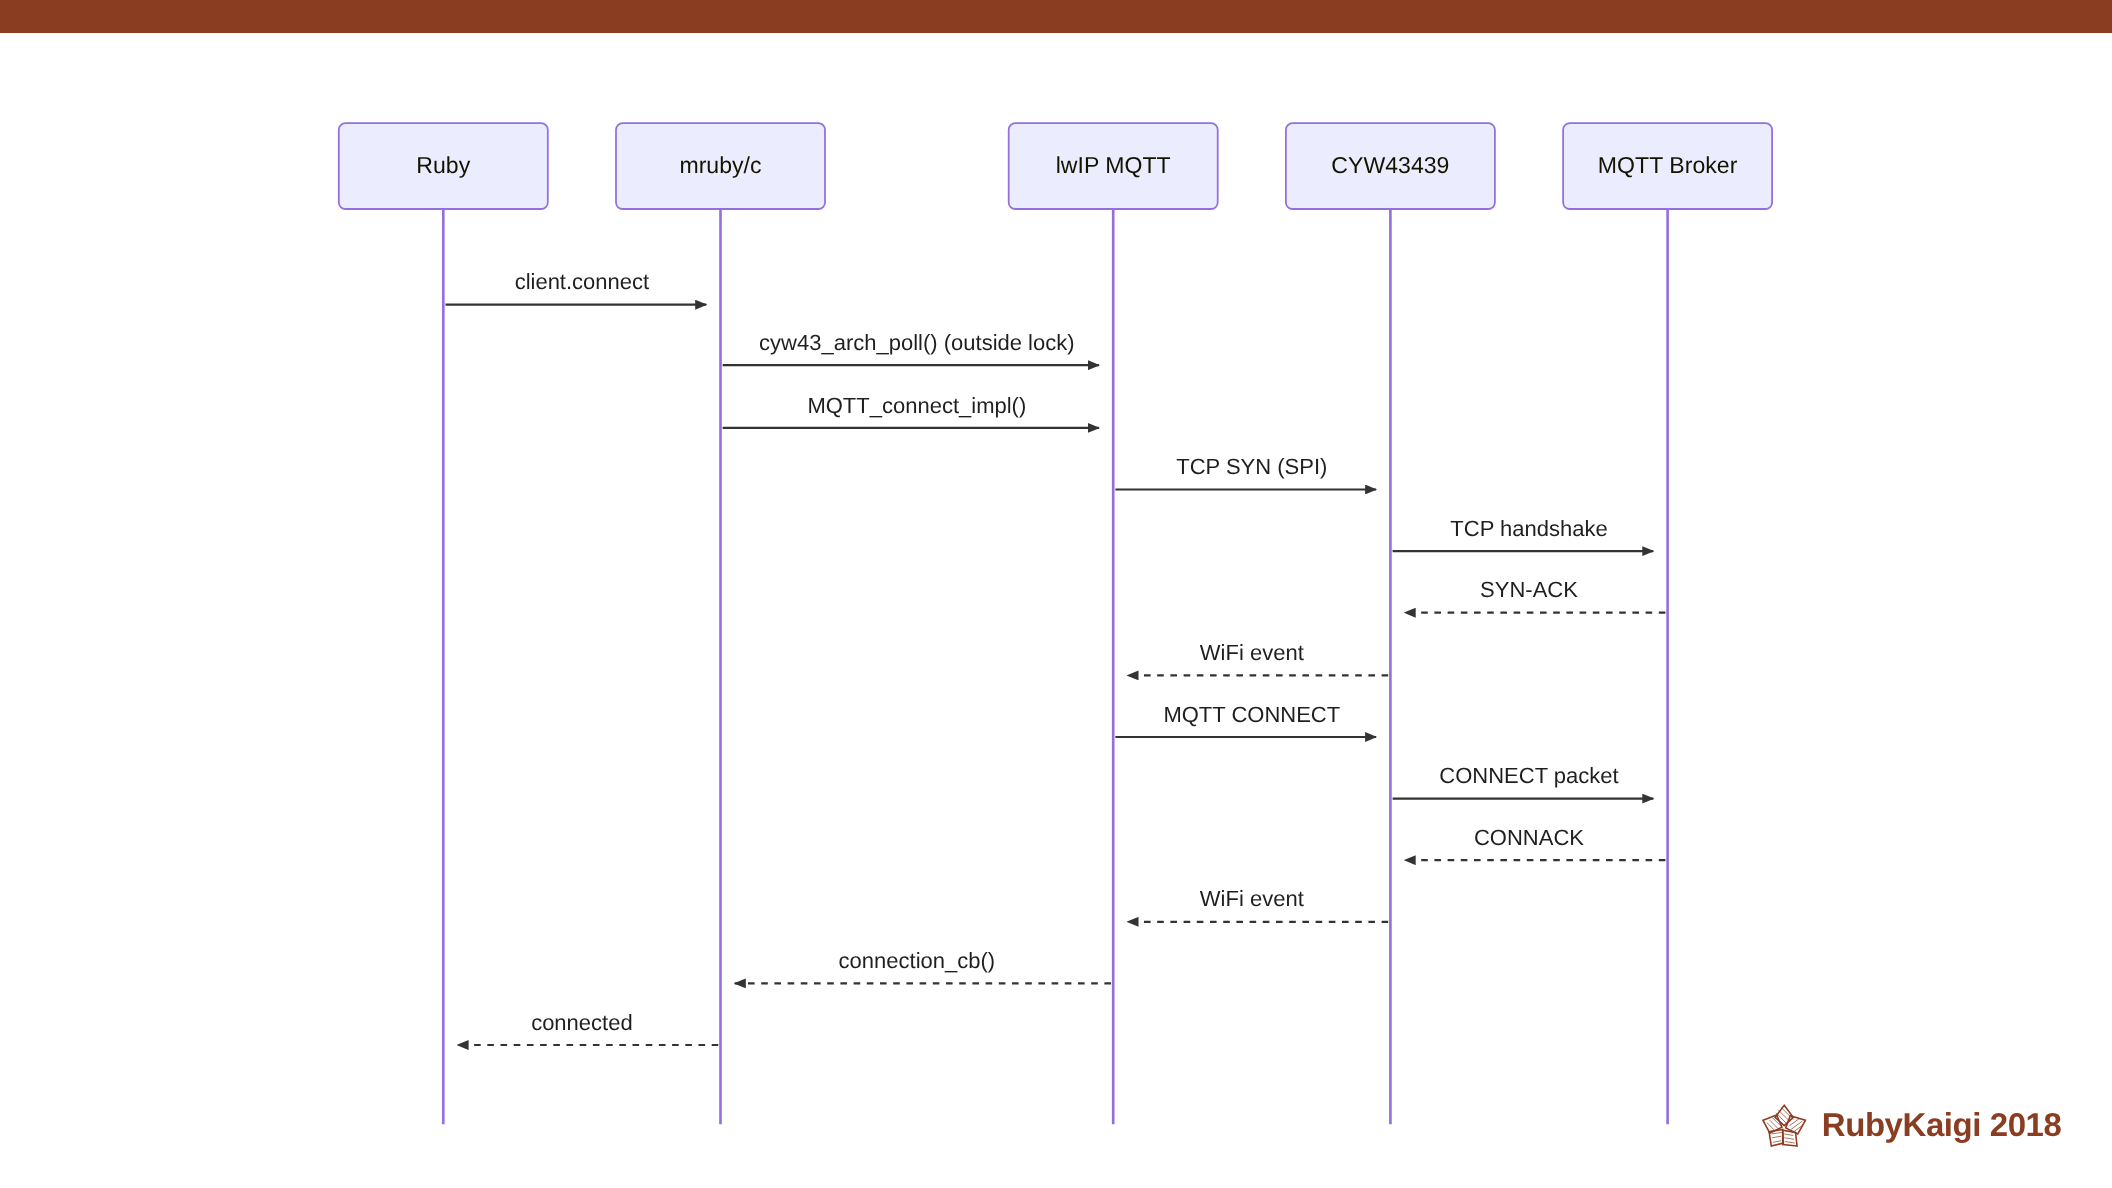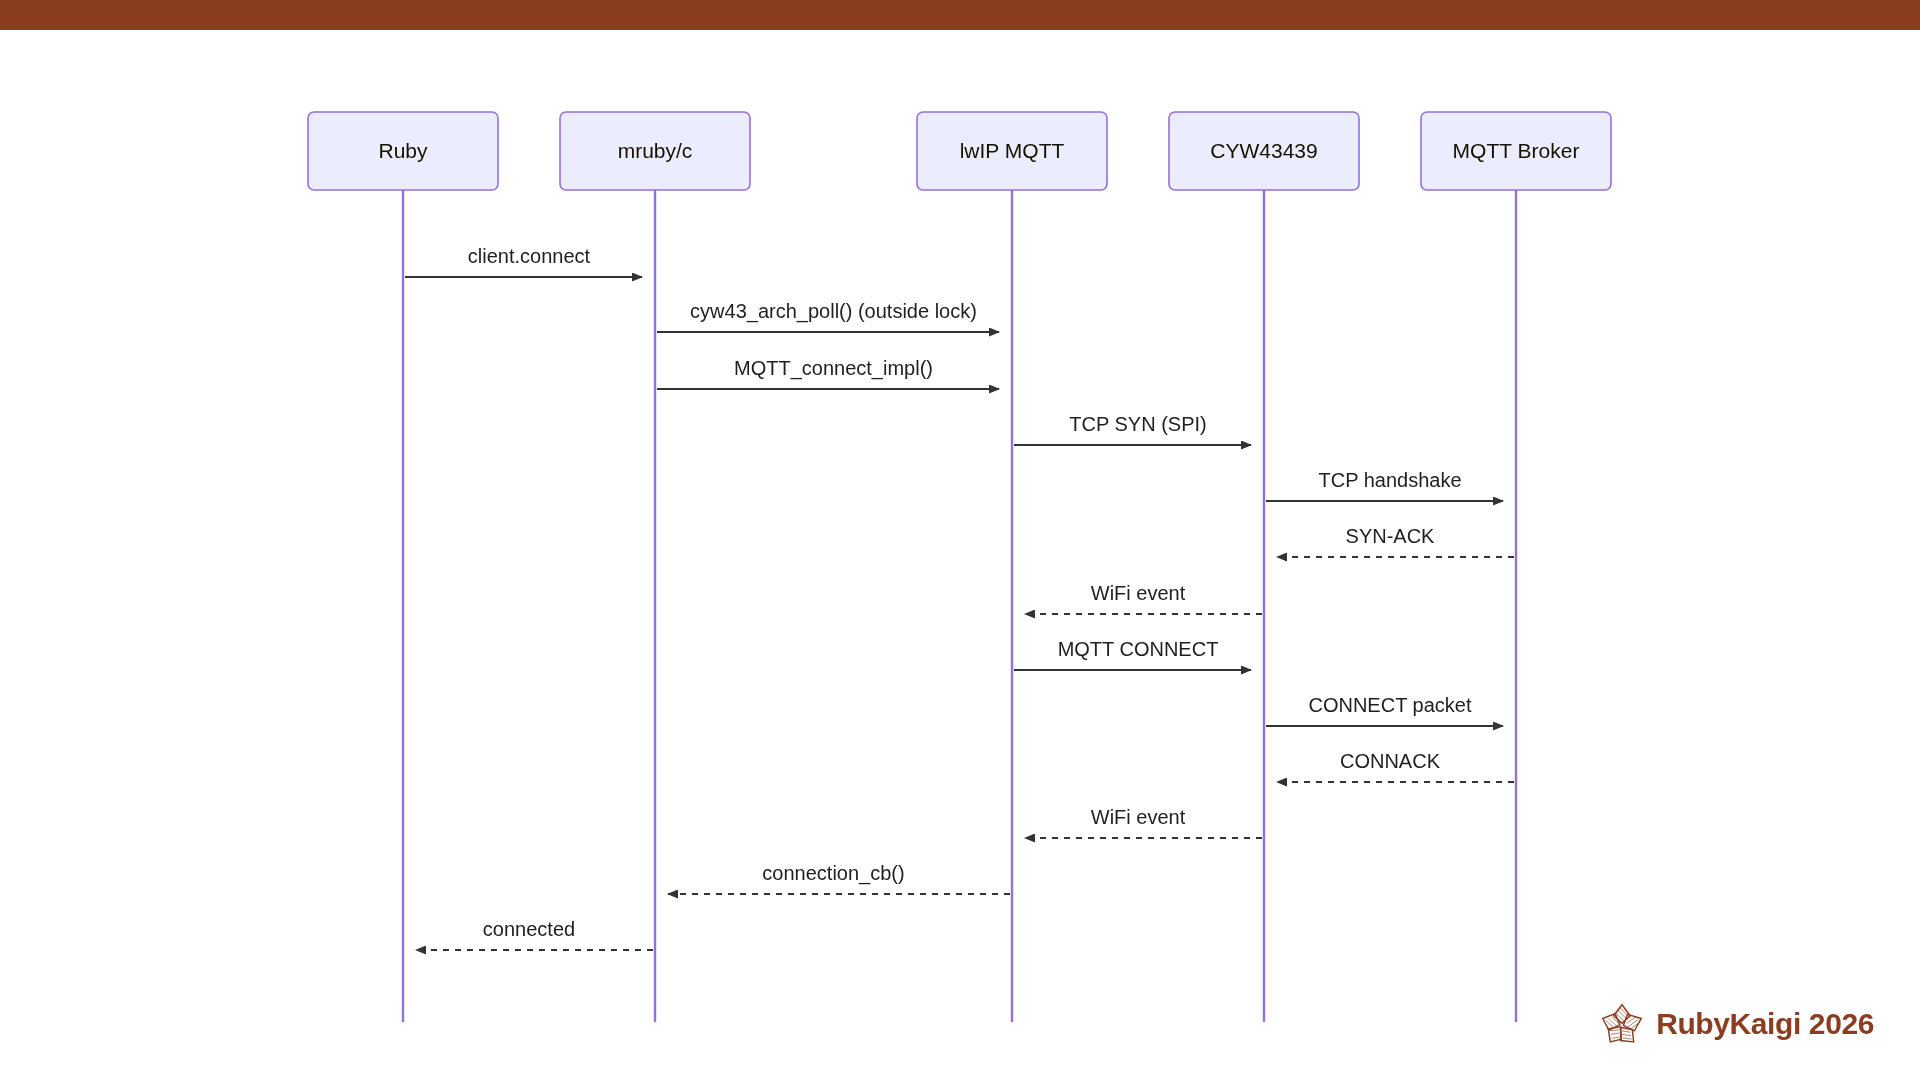--- a/index.html
+++ b/index.html
@@ -133,16 +133,16 @@
         </g>
         <g fill="none" stroke="#8B3D22" stroke-width="1.1" opacity="0.85">
           <path d="M24 10 L40 26 M28 7 L44 23 M21 14 L36 29"></path>
           <path d="M56 25 L41 36 M57 30 L42 41 M53 21 L39 31"></path>
           <path d="M46 54 L33 52 M45 49 L32 47 M44 44 L32 42"></path>
           <path d="M17 53 L28 51 M16 47 L28 45 M15 42 L29 40"></path>
           <path d="M9 27 L20 38 M13 24 L24 35 M17 21 L27 31"></path>
         </g>
       </svg>
     </span>
-    <span class="wordmark">RubyKaigi 2026</span>
+    <span class="wordmark">RubyKaigi 2018</span>
   </div>
 
 </div>
 
 </body></html>

